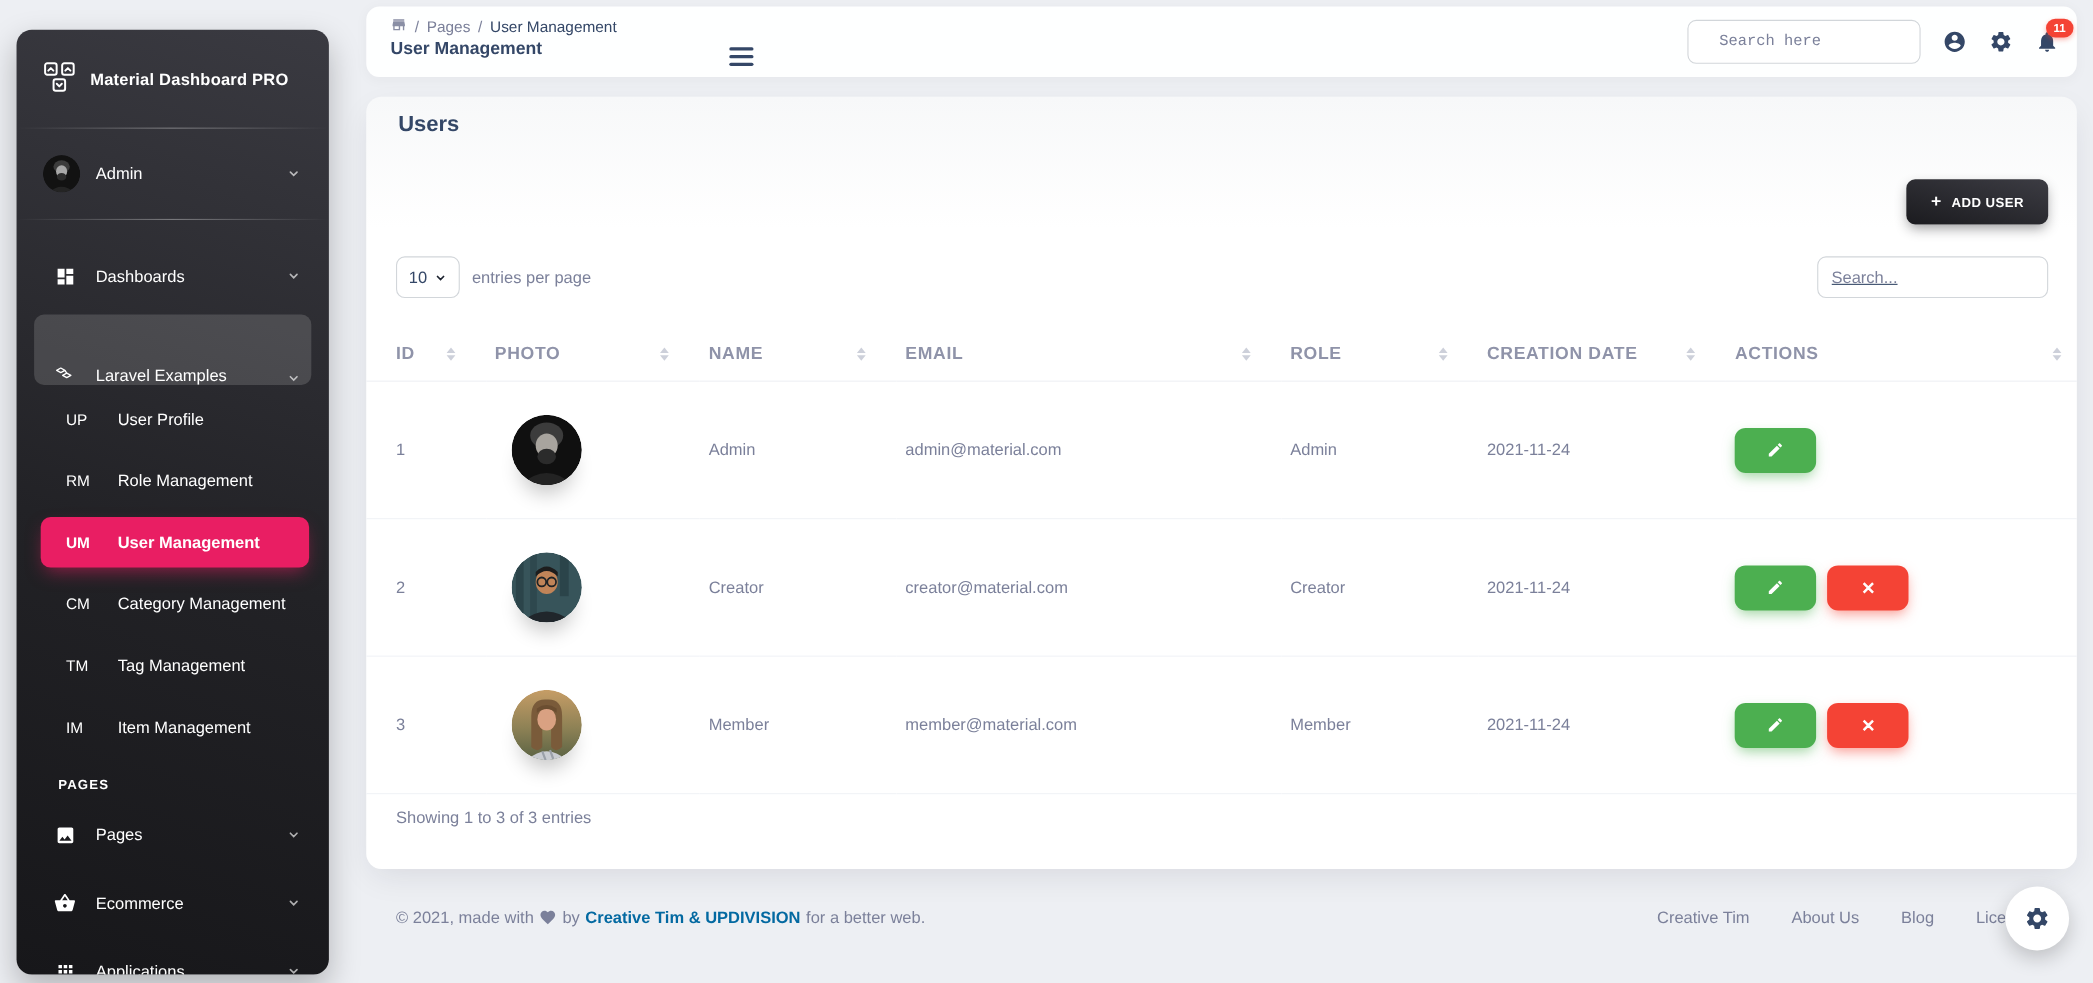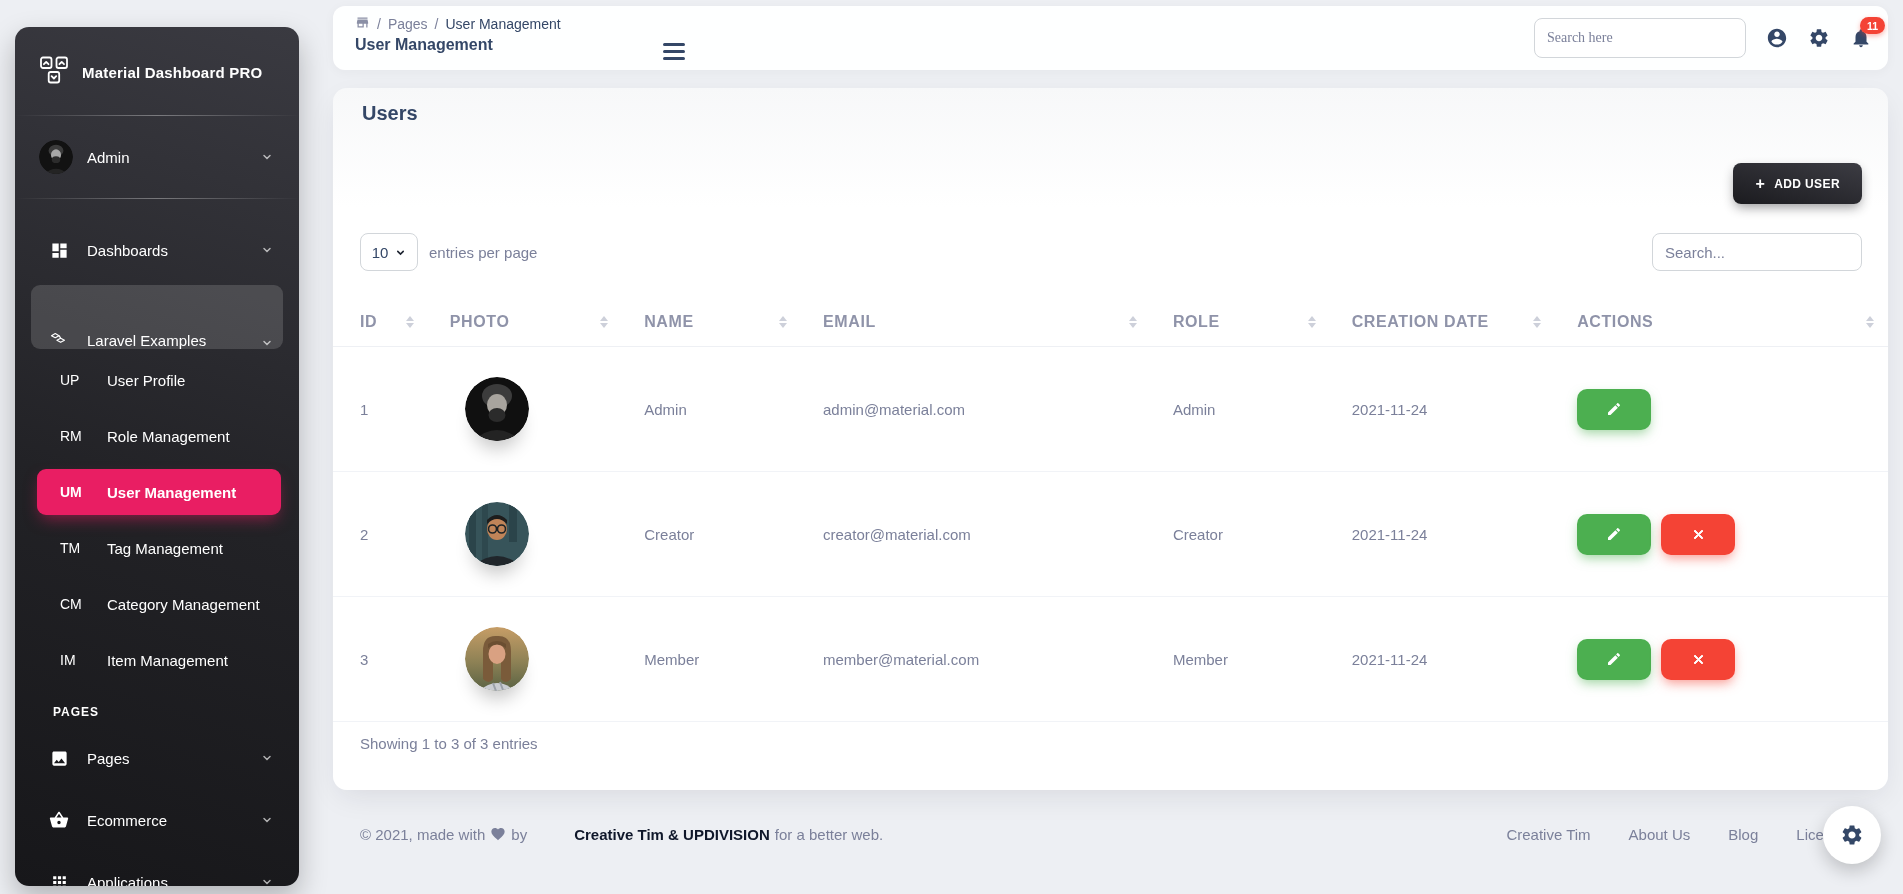--- a/index.html
+++ b/index.html
@@ -43,21 +43,21 @@
     background:rgba(255,255,255,.95); border-radius:12px;
     box-shadow:0 2px 12px rgba(40,44,60,.04);
   }
   .crumbs { position:absolute; left:22px; top:9px; }
   .crumb-row { display:flex; align-items:center; gap:7px; font-size:14px; color:#7b809a; }
   .crumb-row .cur { color:#344767; }
   .crumb-title { margin-top:3px; font-size:16px; font-weight:bold; color:#344767; }
   .burger { position:absolute; left:330px; top:37px; width:22px; display:flex; flex-direction:column; gap:4px; cursor:pointer; }
   .burger i { display:block; height:3px; border-radius:2px; background:#344767; }
   .nav-right { position:absolute; right:16px; top:12px; display:flex; align-items:center; gap:20px; }
-  .search-top { width:212px; height:40px; border:1px solid #d2d6da; border-radius:8px; padding:0 12px; font-size:14px; color:#344767; background:#fff; font-family:Liberation Serif, serif; }
+  .search-top { width:212px; height:40px; border:1px solid #d2d6da; border-radius:8px; padding:0 28px; font-size:14px; color:#344767; background:#fff; font-family:Liberation Mono, monospace; }
   .search-top::placeholder { color:#7b809a; }
   .tool-ic { display:flex; cursor:pointer; }
   .bell-wrap { position:relative; display:flex; cursor:pointer; }
   .badge { position:absolute; top:-10px; right:-13px; background:#f44335; color:#fff; font-size:10.5px; font-weight:bold; padding:2.5px 7px; border-radius:9px; box-shadow:0 2px 5px rgba(244,67,53,.4); }
   
   .card {
     position:absolute; left:333px; top:88px; width:1555px; height:702px;
     background:linear-gradient(180deg,#f7f8f9 0,#ffffff 120px);
     border-radius:14px; box-shadow:0 10px 30px -6px rgba(30,34,50,.1);
   }
@@ -69,21 +69,21 @@
     font-size:12px; font-weight:bold; letter-spacing:.4px;
     border:none; border-radius:8px; cursor:pointer;
     box-shadow:0 5px 12px -2px rgba(20,20,25,.45);
     font-family:"Liberation Sans",sans-serif;
   }
   .add-plus { font-size:16px; font-weight:bold; }
   .toolbar { position:absolute; left:27px; right:26px; top:145px; display:flex; justify-content:space-between; align-items:center; }
   .entries { display:flex; align-items:center; }
   .select-box { width:58px; height:38px; border:1px solid #d2d6da; border-radius:8px; display:flex; align-items:center; justify-content:center; gap:7px; font-size:15px; color:#344767; cursor:pointer; background:#fff; }
   .entries-label { margin-left:11px; font-size:15px; color:#7b809a; }
-  .search-table { width:210px; height:38px; border:1px solid #d2d6da; border-radius:8px; padding:0 12px; font-size:15px; color:#344767; font-family:"Liberation Sans",sans-serif; }
+  .search-table { width:210px; height:38px; border:1px solid #d2d6da; border-radius:8px; padding:0 12px; font-size:15px; color:#344767; font-family:"Liberation Sans",sans-serif;text-decoration:underline; }
   .search-table::placeholder { color:#7b809a; }
   
   table { position:absolute; top:212px; left:0; width:100%; border-collapse:collapse; table-layout:fixed; }
   th { border-bottom:1px solid #eef0f4; padding:13px 8px 15px; cursor:pointer; }
   th .thc { display:flex; justify-content:space-between; align-items:center; }
   th .tlabel { font-size:16px; font-weight:bold; letter-spacing:.6px; color:#8f93a9; text-transform:uppercase; }
   th:first-child { padding-left:27px; }
   .sort { display:inline-flex; flex-direction:column; gap:2px; margin-right:20px; }
   .sort i { width:0; height:0; border-left:4px solid transparent; border-right:4px solid transparent; }
   .sort .up { border-bottom:5px solid #cdd0da; }
@@ -92,21 +92,21 @@
   td:first-child { padding-left:27px; }
   .avatar-lg { width:64px; height:64px; border-radius:50%; overflow:hidden; margin-left:15px; box-shadow:0 16px 18px -8px rgba(0,0,0,.22); }
   .act-btns { display:flex; gap:10px; }
   .abtn { width:74px; height:41px; border:none; border-radius:10px; display:flex; align-items:center; justify-content:center; cursor:pointer; }
   .abtn.edit { background:#4caf50; box-shadow:0 5px 12px -2px rgba(76,175,80,.55); }
   .abtn.del  { background:#f44335; box-shadow:0 5px 12px -2px rgba(244,67,53,.55); }
   .showing { position:absolute; left:27px; top:647px; font-size:15px; color:#7b809a; }
   
   .footer { position:absolute; left:333px; top:792px; width:1555px; height:84px; display:flex; justify-content:space-between; align-items:center; padding:0 40px 0 27px; font-size:15px; color:#7b809a; }
   .copy { display:flex; align-items:center; gap:5px; }
-  .copy b { color:#0f172a;margin-left:42px; }
+  .copy b { color:#0369a1; }
   .flinks { display:flex; gap:38px; }
   .flink { cursor:pointer; }
   .fab { position:absolute; left:1823px; top:806px; width:58px; height:58px; border-radius:50%; background:#fff; box-shadow:0 7px 18px rgba(0,0,0,.2); display:flex; align-items:center; justify-content:center; cursor:pointer; z-index:10; }
 </style>
 </head>
 <body>
 
 <aside class="sidebar">
   <div class="brand">
     <span>
@@ -186,26 +186,26 @@
     </div>
     <div class="sub-item">
       <span class="sub-mini">RM</span>
       <span class="sub-label">Role Management</span>
     </div>
     <div class="sub-item active">
       <span class="sub-mini">UM</span>
       <span class="sub-label">User Management</span>
     </div>
     <div class="sub-item">
+      <span class="sub-mini">CM</span>
+      <span class="sub-label">Category Management</span>
+    </div>
+    <div class="sub-item">
       <span class="sub-mini">TM</span>
       <span class="sub-label">Tag Management</span>
-    </div>
-    <div class="sub-item">
-      <span class="sub-mini">CM</span>
-      <span class="sub-label">Category Management</span>
     </div>
     <div class="sub-item">
       <span class="sub-mini">IM</span>
       <span class="sub-label">Item Management</span>
     </div>
 
     <div class="section-heading">PAGES</div>
 
     <div class="nav-item" style="margin-top:16px">
       <span class="nav-ic">

